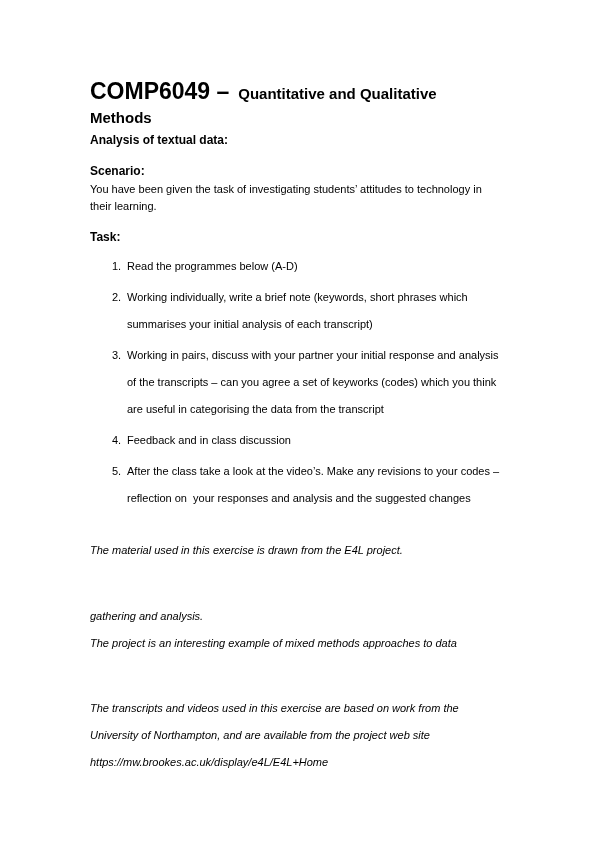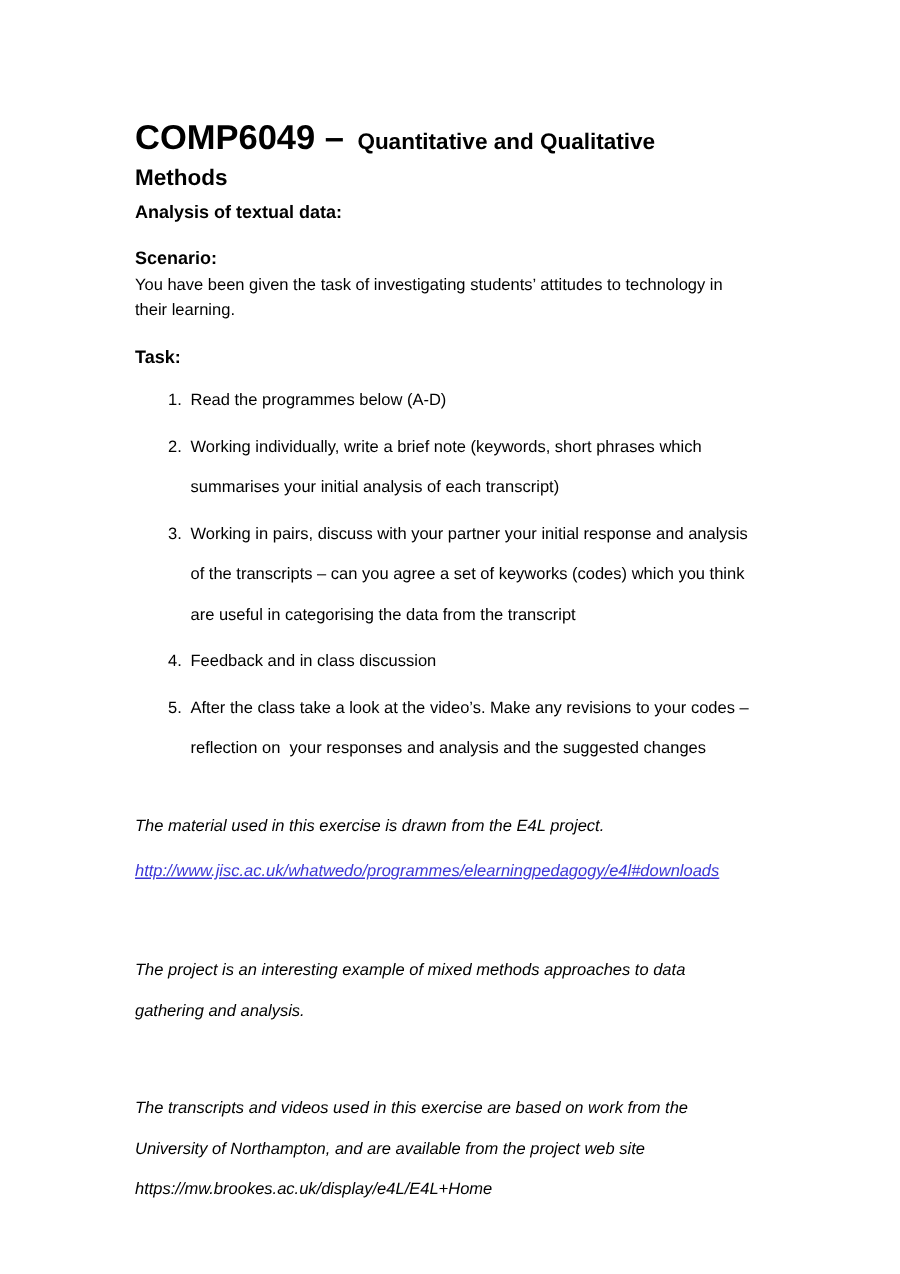--- a/index.html
+++ b/index.html
@@ -94,27 +94,24 @@
           <span class="line">After the class take a look at the video’s. Make any revisions to your codes –</span>
           <span class="line">reflection on  your responses and analysis and the suggested changes</span>
         </span>
       </li>
     </ol>
 
     <div class="para material-note">
       <span class="line">The material used in this exercise is drawn from the E4L project.</span>
     </div>
 
-    <div class="para link-para">
-      <span class="line"><a href="#">http://www.jisc.ac.uk/whatwedo/programmes/elearningpedagogy/e4l#downloads</a></span>
-    </div>
 
     <div class="para project-note">
+      <span class="line">gathering and analysis.</span>
       <span class="line">The project is an interesting example of mixed methods approaches to data</span>
-      <span class="line">gathering and analysis.</span>
     </div>
 
     <div class="para transcripts-note">
       <span class="line">The transcripts and videos used in this exercise are based on work from the</span>
       <span class="line">University of Northampton, and are available from the project web site</span>
       <span class="line">https://mw.brookes.ac.uk/display/e4L/E4L+Home</span>
     </div>
 
   </div>
 </div>

